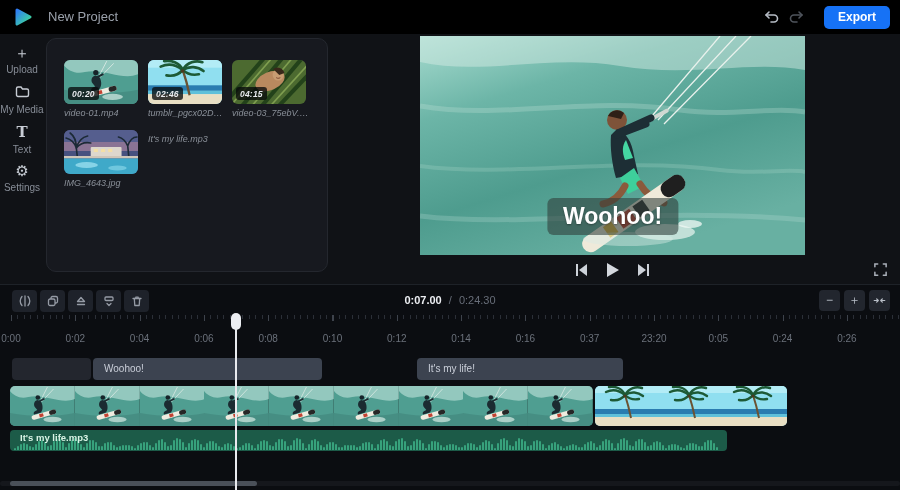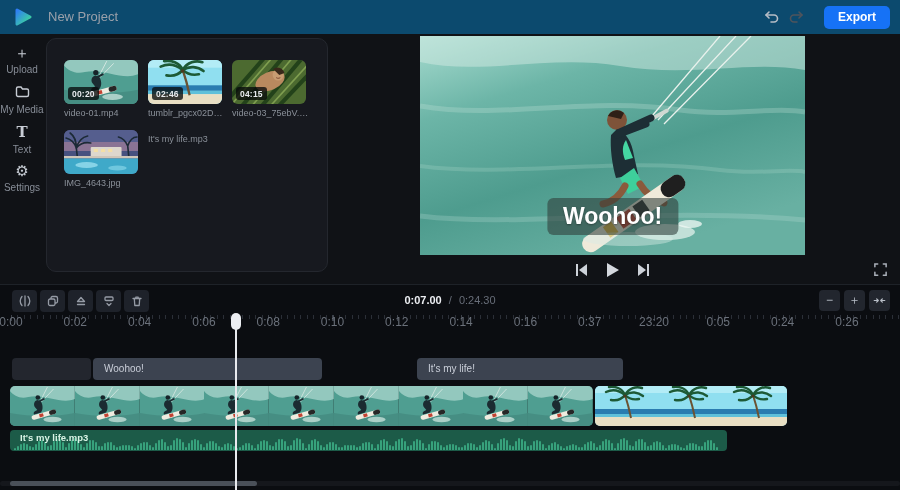--- a/index.html
+++ b/index.html
@@ -1,20 +1,20 @@
 <!DOCTYPE html>
 <html><head>
 <meta charset="utf-8">
 <style>
   html,body{margin:0;padding:0;background:#000;}
   #app{position:relative;width:900px;height:490px;background:#101216;overflow:hidden;
        font-family:"Liberation Sans",sans-serif;color:#cfd4db;}
 
   
-  #topbar{position:absolute;left:0;top:0;width:900px;height:34px;background:#0c4a6e;}
+  #topbar{position:absolute;left:0;top:0;width:900px;height:34px;background:#000000;}
   #logo{position:absolute;left:13px;top:7px;width:20px;height:20px;}
   #proj-title{position:absolute;left:48px;top:0;line-height:34px;font-size:13px;color:#9aa0aa;}
   .histbtn{position:absolute;top:9px;width:16px;height:16px;cursor:pointer;}
   #undo{left:763px;} #redo{left:789px;}
   #export-btn{position:absolute;right:10px;top:6px;height:23px;padding:0 14px;background:#1672f6;
       border:none;border-radius:5px;color:#fff;font-size:12px;font-weight:bold;line-height:23px;cursor:pointer;
       font-family:"Liberation Sans",sans-serif;}
 
   
   #sidebar{position:absolute;left:0;top:34px;width:44px;height:250px;}
@@ -22,21 +22,21 @@
   .side-item .sicon{display:block;height:17px;line-height:17px;color:#c7ccd4;font-size:15px;}
   .side-item .slabel{display:block;margin-top:3px;font-size:10px;color:#878d97;}
   #side-upload{top:10px;} #side-media{top:50px;} #side-text{top:90px;} #side-settings{top:128px;}
   .ticon{font-family:"DejaVu Serif",serif;font-size:15px;font-weight:bold;}
 
   
   #media-panel{position:absolute;left:46px;top:38px;width:282px;height:234px;background:#17191f;
       border:1px solid #24272e;border-radius:10px;box-sizing:border-box;}
   #media-grid{position:absolute;left:17px;top:21px;display:grid;grid-template-columns:repeat(3,74px);
       column-gap:10px;row-gap:12px;}
-  .media-item{width:80px;cursor:pointer;}
+  .media-item{width:80px;cursor:pointer;font-style:italic;}
   .thumb{width:74px;height:44px;border-radius:6px;overflow:hidden;position:relative;background:#20242a;}
   .thumb svg{display:block;}
   .mname{font-size:9px;color:#8a9099;margin-top:4px;white-space:nowrap;overflow:hidden;text-overflow:ellipsis;}
   .dur{position:absolute;left:4px;bottom:4px;background:rgba(8,10,12,.78);color:#e8ebef;font-size:8.5px;
       padding:1.5px 4px;border-radius:3px;font-weight:bold;letter-spacing:.2px;}
   .t-audio{background:#2d6e5f;display:flex;align-items:center;justify-content:center;}
   .thumb-wave{display:flex;align-items:center;gap:1px;}
   .thumb-wave i{width:2px;background:#63cfa4;border-radius:1px;display:block;}
 
   
@@ -63,21 +63,21 @@
   #tl-time .tot{color:#676d78;}
   #tl-zoom{position:absolute;right:10px;top:5px;display:flex;gap:4px;}
   .zbtn{width:21px;height:21px;background:#22262e;border:none;border-radius:4px;color:#b9bfc8;
       font-size:12px;line-height:21px;cursor:pointer;padding:0;display:flex;align-items:center;justify-content:center;}
 
   #ruler{position:absolute;left:0;top:30px;width:900px;height:18px;cursor:pointer;}
   #ruler-minor{position:absolute;left:11px;right:0;top:0;height:4px;
       background:repeating-linear-gradient(to right,#2b2f37 0 1px,transparent 1px 6.43px);}
   #ruler-major{position:absolute;left:11px;right:0;top:0;height:6px;
       background:repeating-linear-gradient(to right,#3e434c 0 1px,transparent 1px 64.3px);}
-  .ruler-label{position:absolute;top:0;transform:translateX(-50%);font-size:12px;color:#6b717b;}
+  .ruler-label{position:absolute;top:18px;transform:translateX(-50%);font-size:10px;color:#6b717b;}
 
   #playhead{position:absolute;left:231px;top:28px;width:10px;height:166px;z-index:6;cursor:ew-resize;}
   #playhead .ph-handle{position:absolute;left:0;top:0;width:10px;height:17px;border-radius:5px;background:#eceef2;}
   #playhead .ph-line{position:absolute;left:4px;top:15px;width:1.5px;height:178px;background:#e8eaee;}
 
   .track-clip{position:absolute;height:22px;border-radius:4px;background:#3c4350;line-height:22px;
       font-size:10px;color:#c9ced8;padding-left:11px;box-sizing:border-box;white-space:nowrap;overflow:hidden;cursor:pointer;top:73px;}
   .track-clip.empty{background:#23262e;}
 
   .video-clip{position:absolute;top:101px;height:40px;border-radius:5px;overflow:hidden;display:flex;cursor:pointer;}

